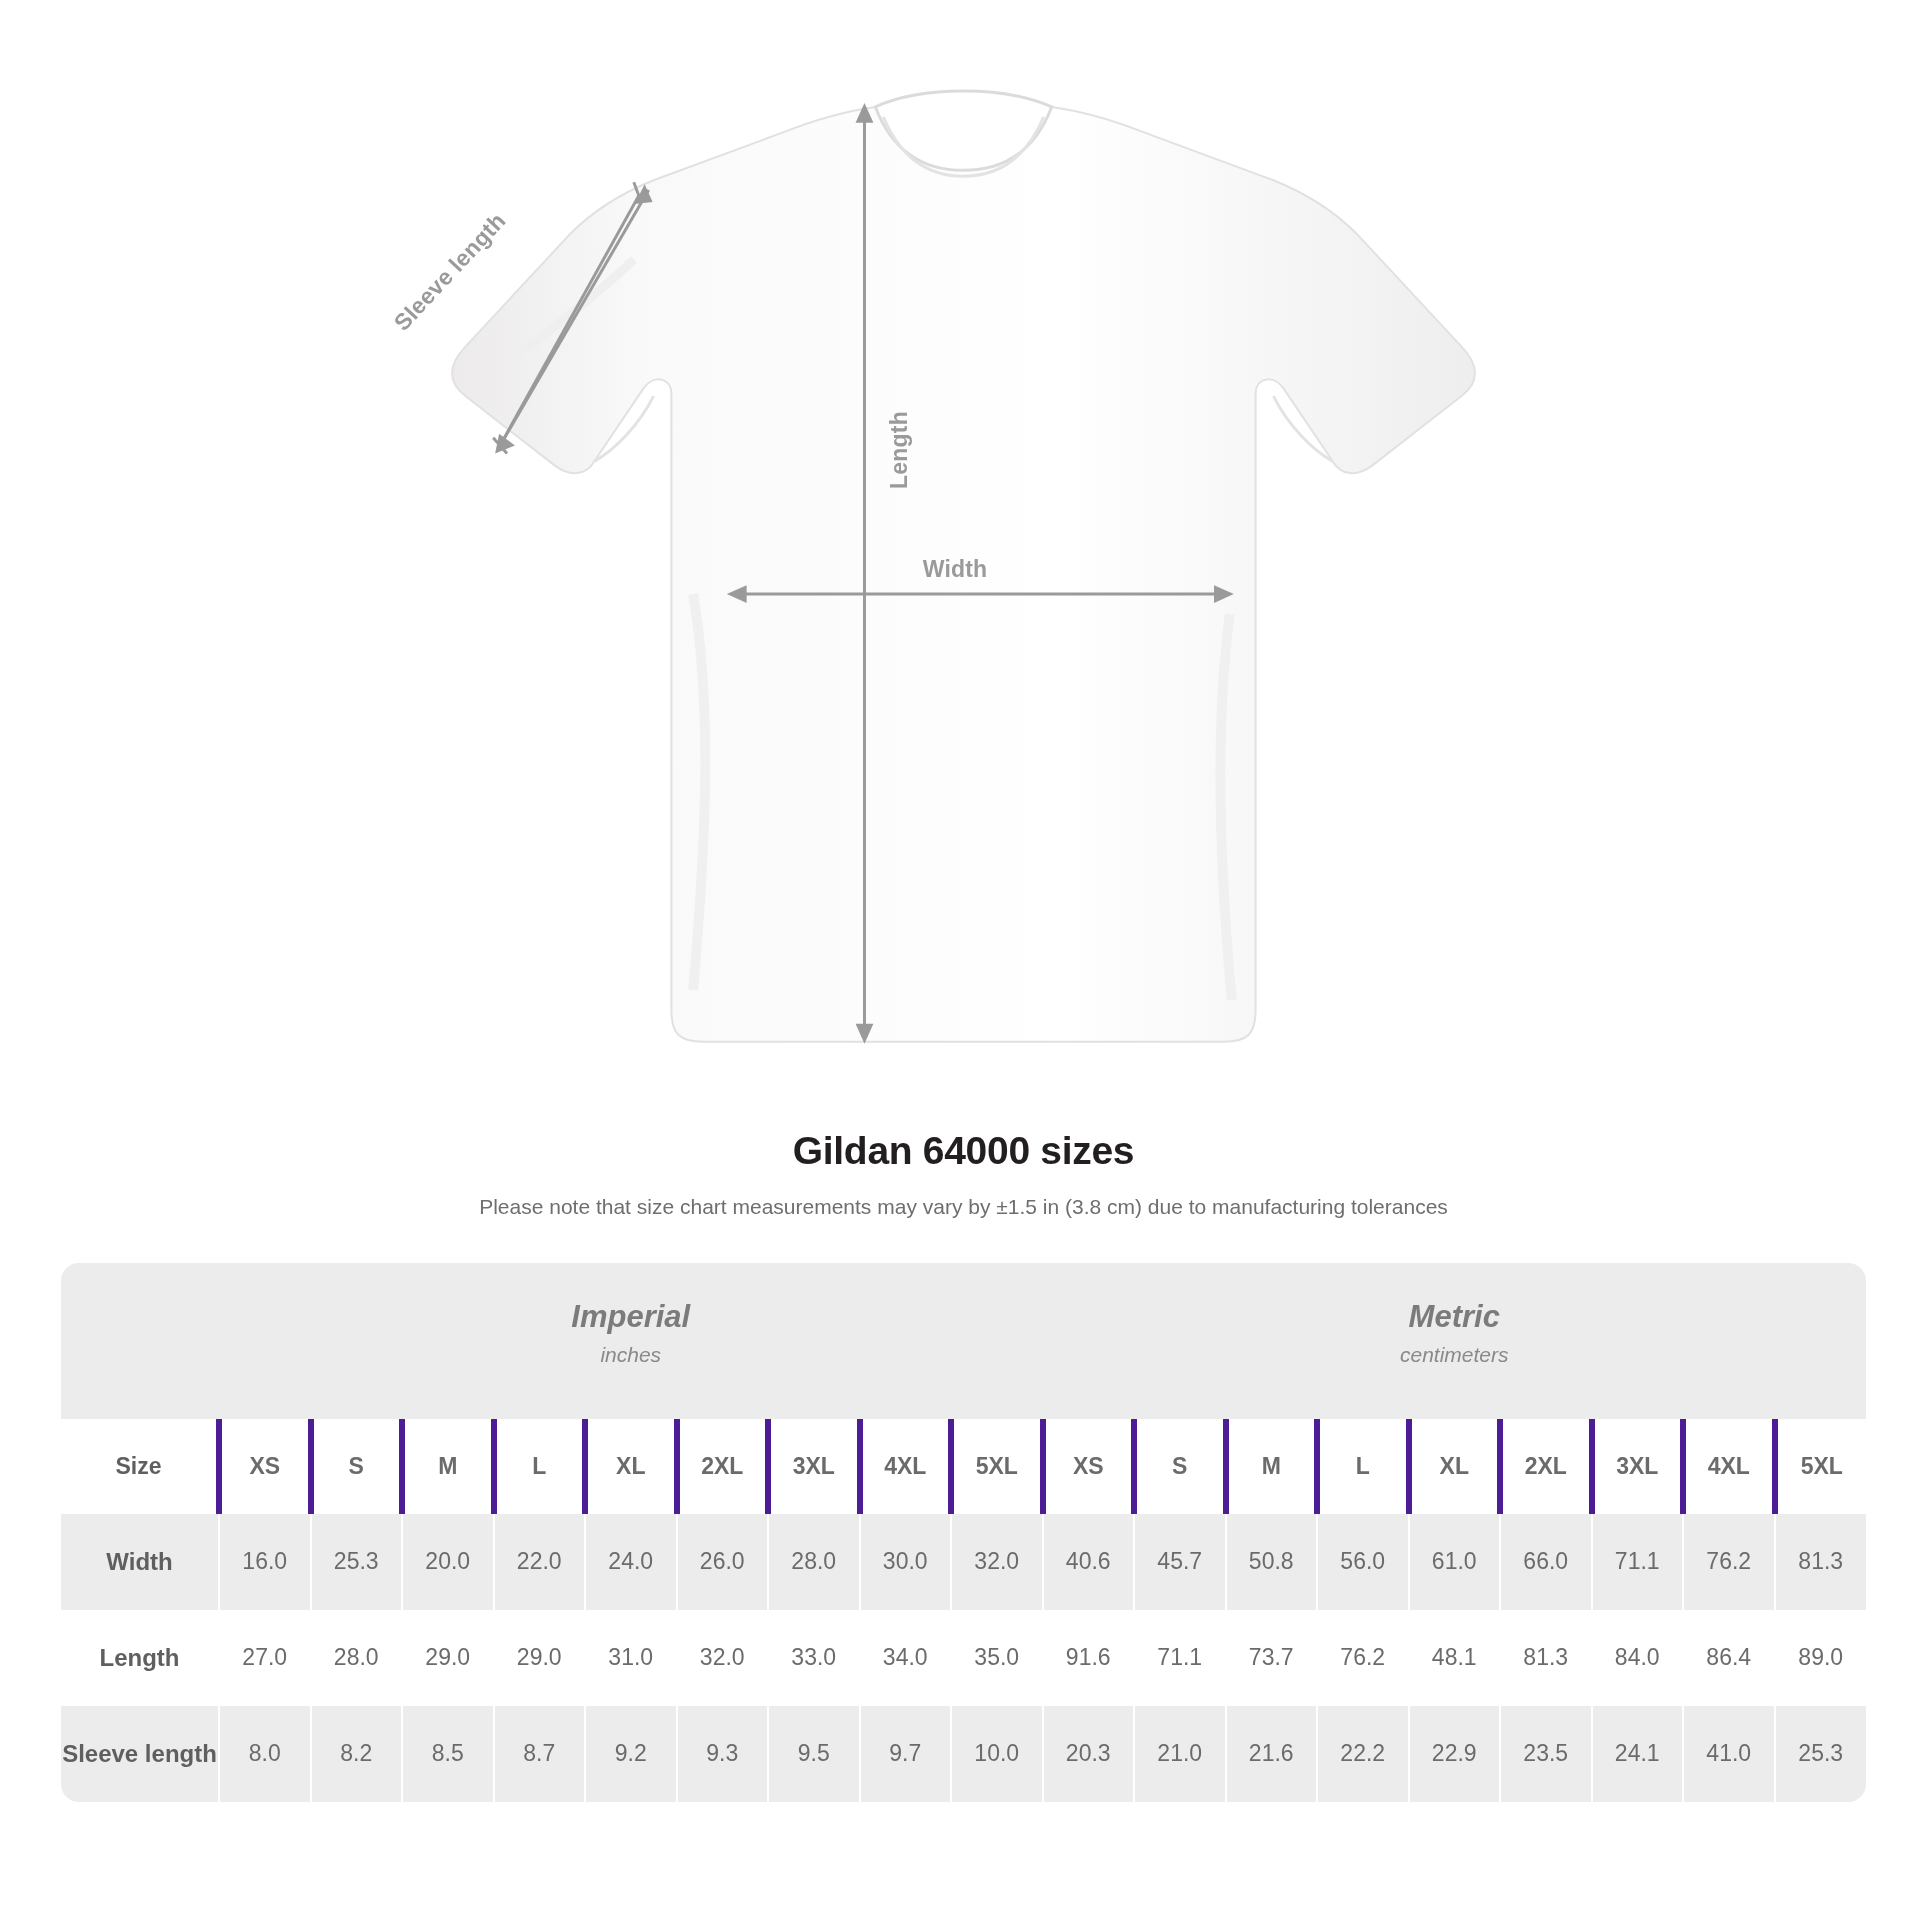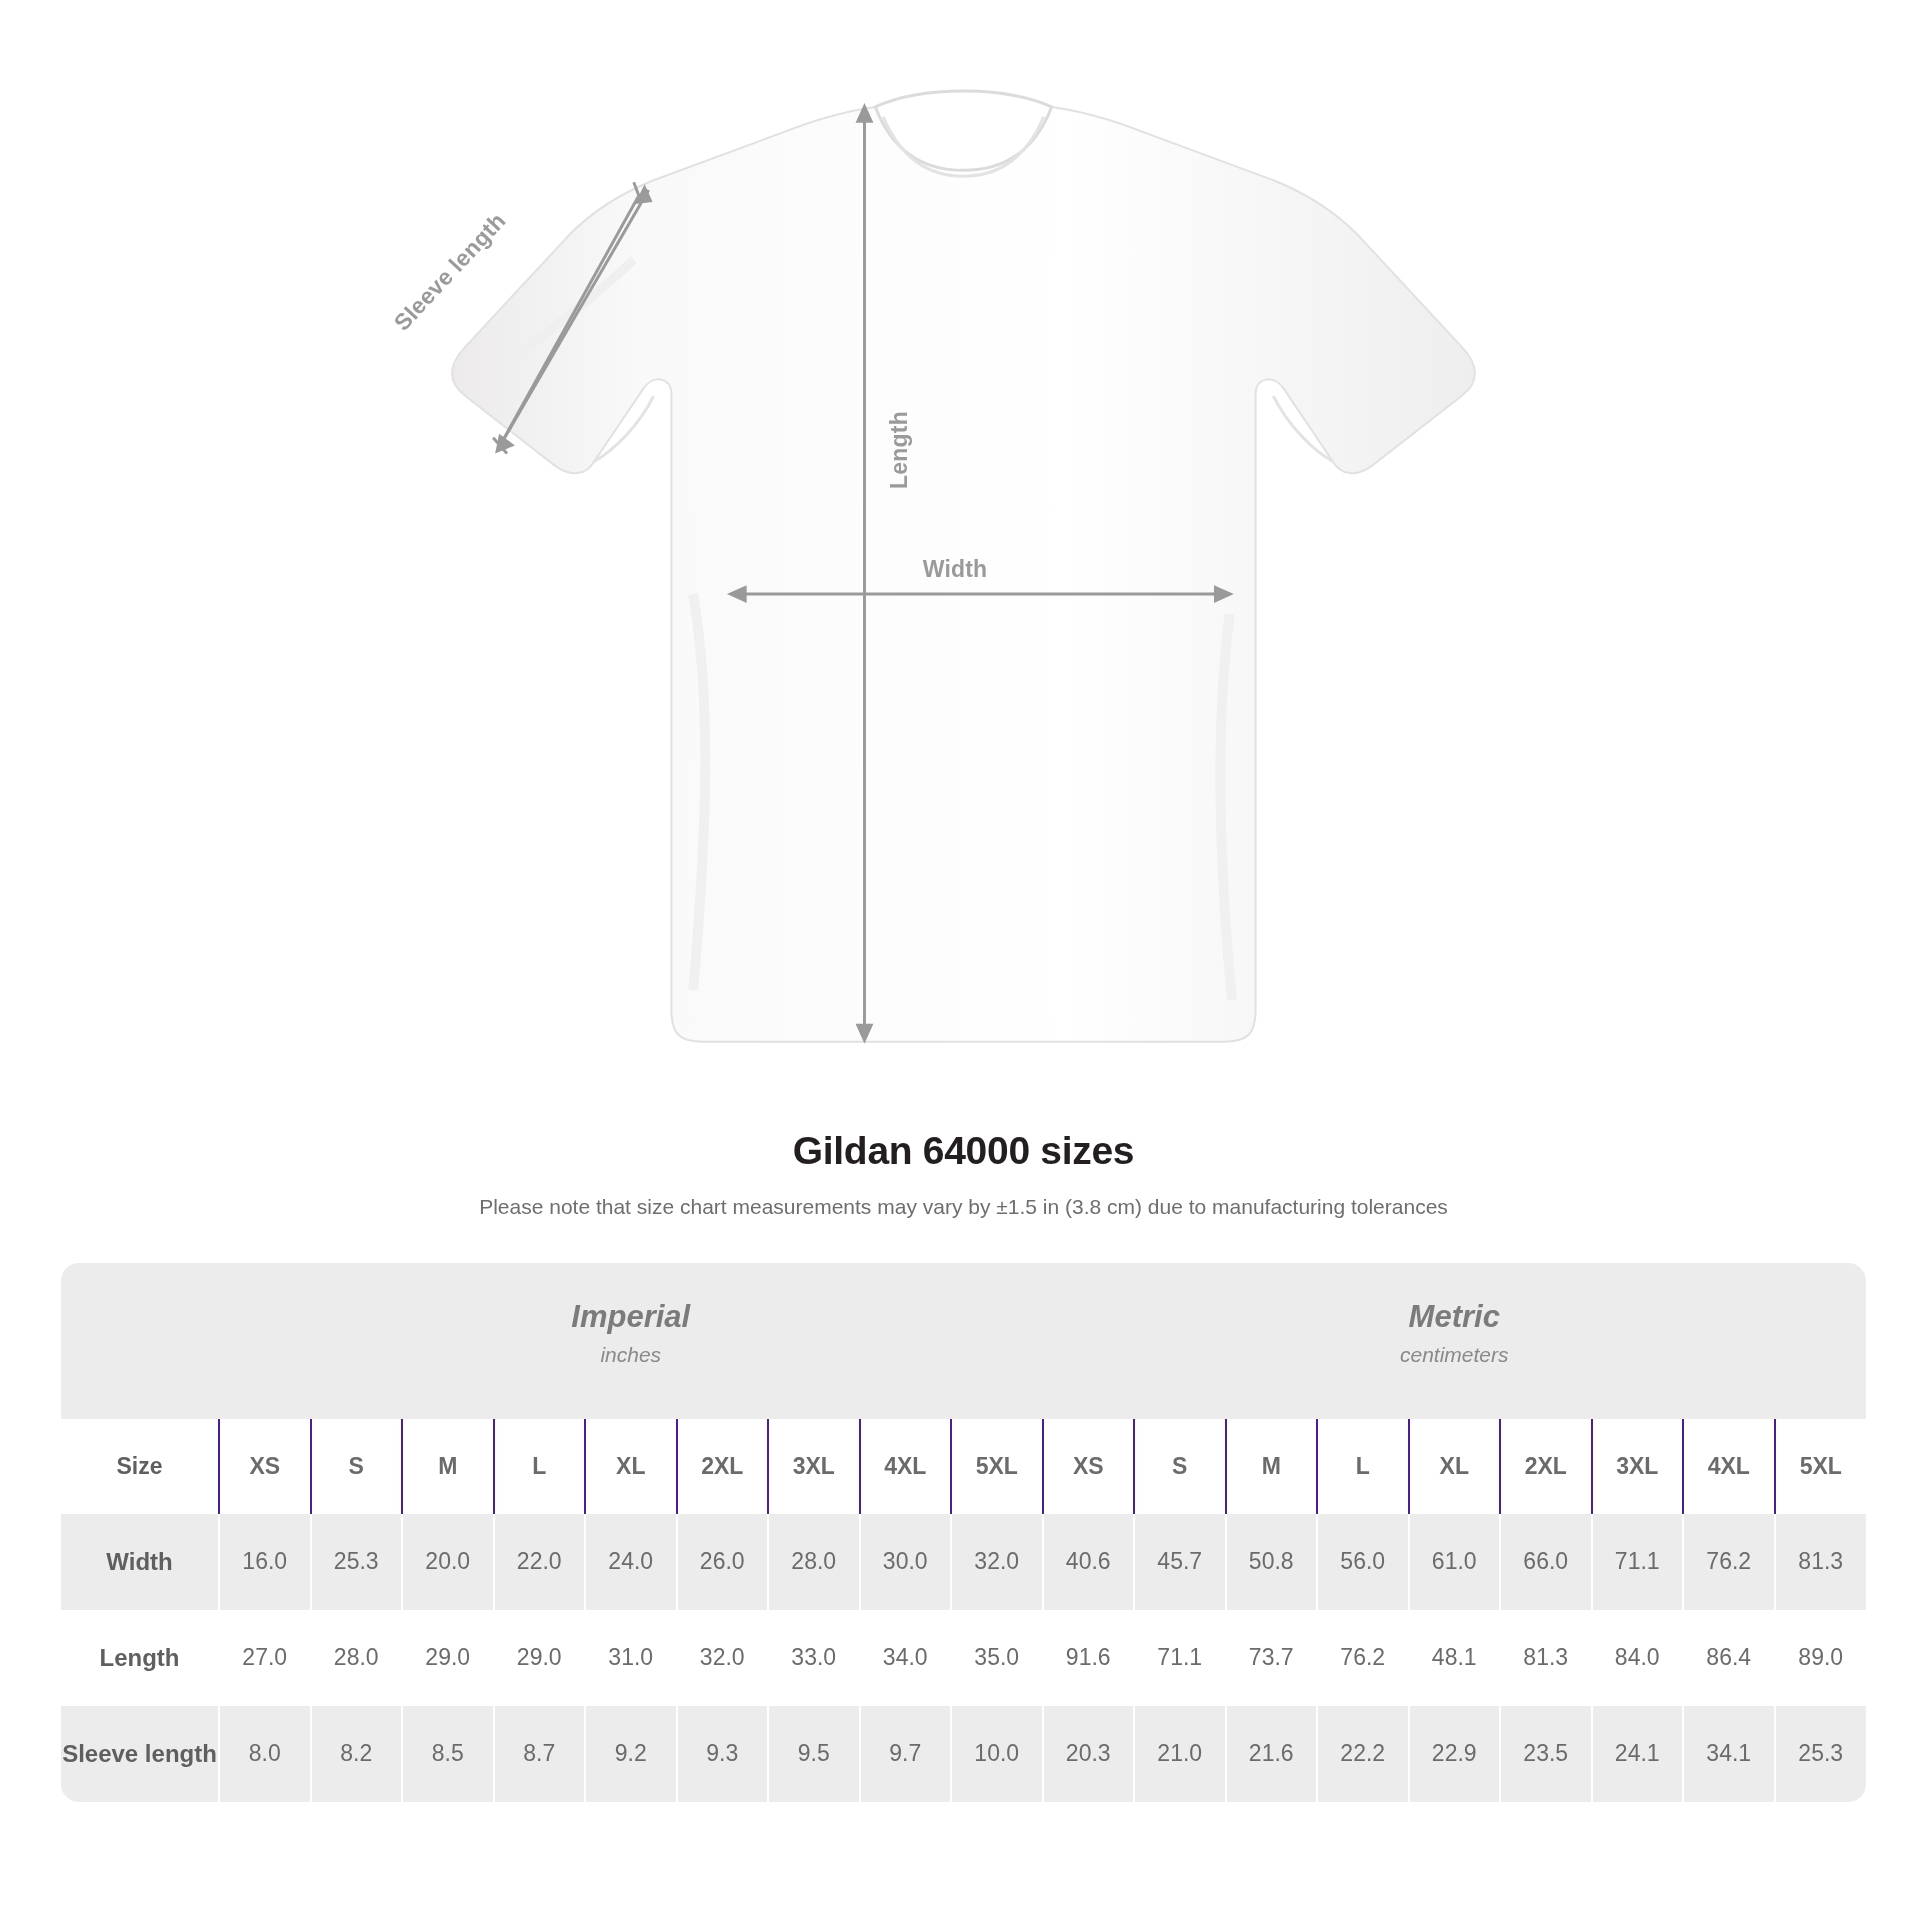--- a/index.html
+++ b/index.html
@@ -137,21 +137,21 @@
   }
   .first-col { width: 158px; }
   .data-col { width: auto; }
   tr.data-row td + td {
     border-left: 2px solid #ffffff;
   }
   tr.data-row.alt td + td {
     border-left: 2px solid #ffffff;
   }
   tr.head-row td + td {
-    border-left: 2px solid #4c1d95;
+    border-left: 6px solid #4c1d95;
   }
 </style>
 </head>
 <body>
 
 <div class="page">
 
   <div class="illustration">
     <svg class="shirt-svg" viewBox="0 0 1946 1120" xmlns="http://www.w3.org/2000/svg">
       <defs>
@@ -333,21 +333,21 @@
           <td>9.5</td>
           <td>9.7</td>
           <td>10.0</td>
           <td>20.3</td>
           <td>21.0</td>
           <td>21.6</td>
           <td>22.2</td>
           <td>22.9</td>
           <td>23.5</td>
           <td>24.1</td>
-          <td>34.1</td>
+          <td>41.0</td>
           <td>25.3</td>
         </tr>
       </tbody>
     </table>
   </div>
 
 </div>
 
 
 </body></html>

